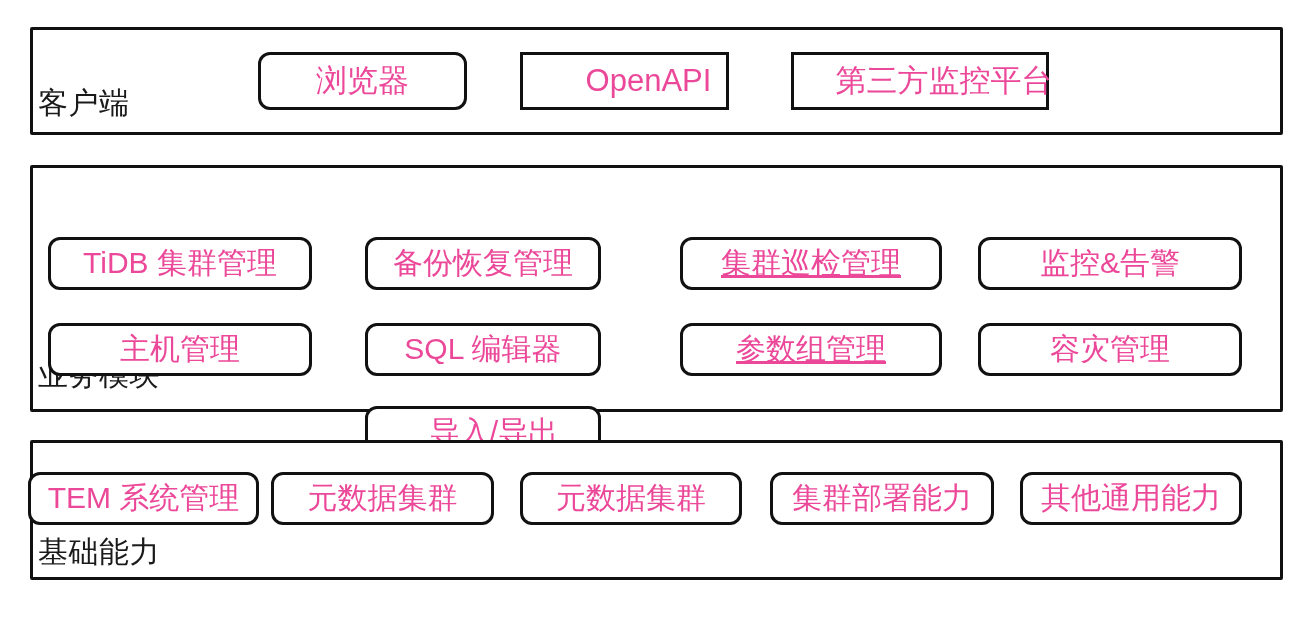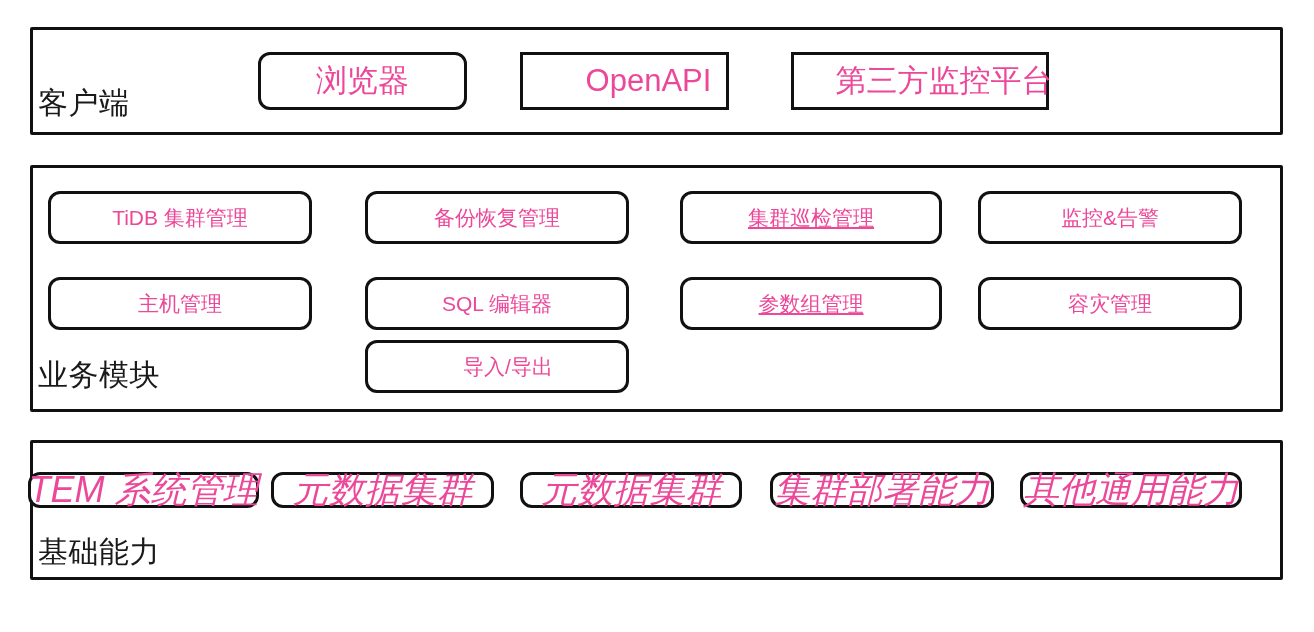--- a/index.html
+++ b/index.html
@@ -62,31 +62,31 @@
   .box.rounded { border-radius: 12px; }
   .box.square  { border-radius: 0; padding-left: 48px; }
 
   
   .box.client-box { font-size: 31px; height: 58px; top: 52px; }
   #box-browser   { left: 258px;  width: 209px; }
   #box-openapi   { left: 520px;  width: 209px; }
   #box-thirdparty{ left: 791px;  width: 258px; }
 
   
-  .box.biz-box { font-size: 21px; height: 53px; }
+  .box.biz-box { font-size: 30px; height: 53px; margin-top: 46px; }
   .biz-r1 { top: 191px; }
   .biz-r2 { top: 277px; }
-  .biz-r3 { top: 340px; padding-left: 22px; }
+  .biz-r3 { top: 360px; padding-left: 22px; }
   .biz-c1 { left: 48px;  width: 264px; }
-  .biz-c2 { left: 365px; width: 264px; text-align: right; }
+  .biz-c2 { left: 365px; width: 236px; text-align: right; }
   .biz-c3 { left: 680px; width: 262px; text-decoration: underline; }
   .biz-c4 { left: 978px; width: 264px; }
 
   
-  .box.base-box { font-size: 36px; height: 36px; top: 472px; font-style: italic; }
+  .box.base-box { font-size: 30px; height: 53px; top: 472px; }
   #box-tem        { left: 28px;   width: 231px; }
   #box-metadata   { left: 271px;  width: 223px; }
   #box-scheduler  { left: 520px;  width: 222px; }
   #box-deploy     { left: 770px;  width: 224px; }
   #box-other      { left: 1020px; width: 222px; }
 </style>
 </head>
 <body>
 
 <div id="diagram">

